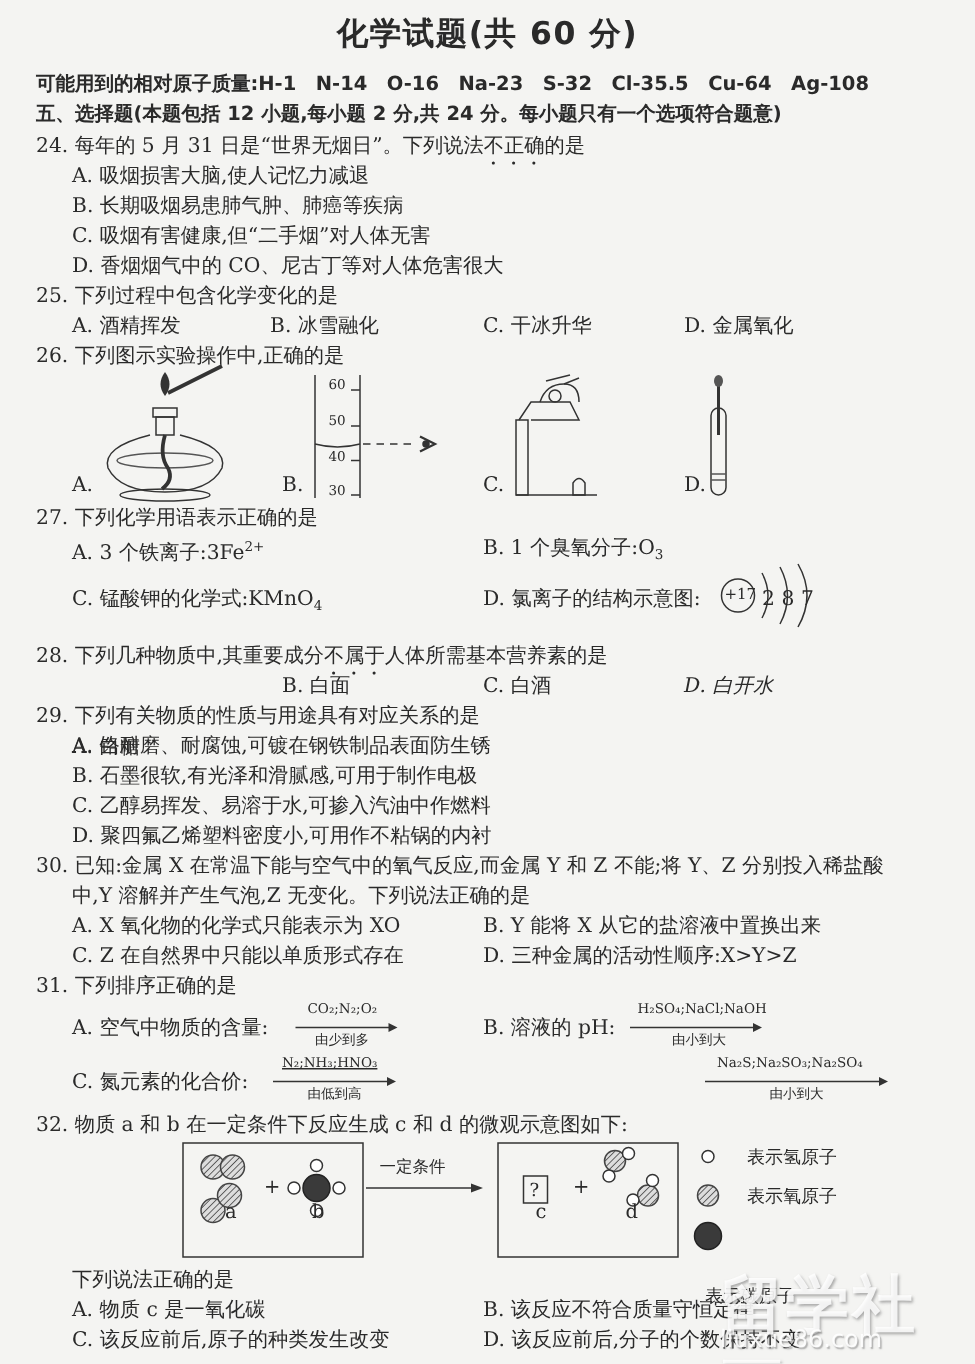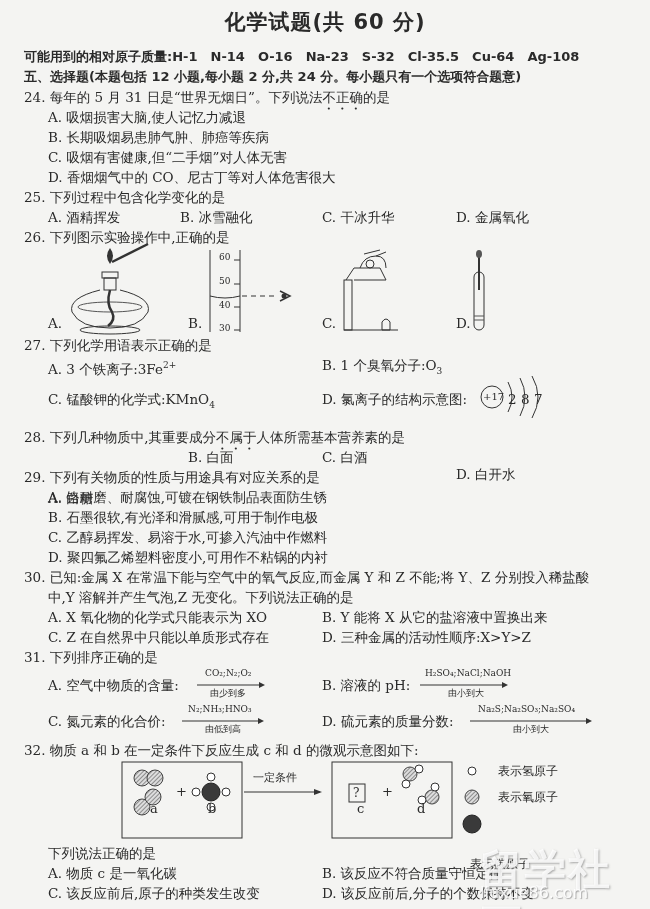--- a/index.html
+++ b/index.html
@@ -120,21 +120,21 @@
   <div class="line" style="left:508px;top:389px;">2</div>
   <div class="line" style="left:521px;top:389px;">8</div>
   <div class="line" style="left:534px;top:389px;">7</div>
 
   <div class="line q" style="top:427px;">
     <span>28. 下列几种物质中,其重要成分</span><span class="dotted">不属于</span><span>人体所需基本营养素的是</span>
   </div>
   <div class="line opt" style="top:447px;margin-top:41px;">A. 白糖</div>
   <div class="line col-b" style="left:188px;top:447px;">B. 白面</div>
   <div class="line col-c" style="left:322px;top:447px;">C. 白酒</div>
-  <div class="line col-d" style="top:464px;">D. 白开水</div>
+  <div class="line col-d" style="top:447px;font-style:italic;">D. 白开水</div>
 
   <div class="line q" style="top:467px;">29. 下列有关物质的性质与用途具有对应关系的是</div>
   <div class="line opt" style="top:487px;">A. 铬耐磨、耐腐蚀,可镀在钢铁制品表面防生锈</div>
   <div class="line opt" style="top:507px;">B. 石墨很软,有光泽和滑腻感,可用于制作电极</div>
   <div class="line opt" style="top:547px;">D. 聚四氟乙烯塑料密度小,可用作不粘锅的内衬</div>
   <div class="line opt" style="top:527px;">C. 乙醇易挥发、易溶于水,可掺入汽油中作燃料</div>
 
   <div class="line q" style="top:567px;">30. 已知:金属 X 在常温下能与空气中的氧气反应,而金属 Y 和 Z 不能;将 Y、Z 分别投入稀盐酸</div>
   <div class="line opt" style="top:587px;">中,Y 溶解并产生气泡,Z 无变化。下列说法正确的是</div>
   <div class="line opt" style="top:607px;">A. X 氧化物的化学式只能表示为 XO</div>
@@ -154,28 +154,27 @@
 
   <div class="line half" style="top:675px;">B. 溶液的 pH:</div>
   <div class="arrow-label" style="left:425px;top:668px;">H₂SO₄;NaCl;NaOH</div>
   <svg style="left:420px;top:683px;" width="92" height="8">
       <line x1="0" y1="2" x2="86" y2="2" stroke="#333"></line>
       <path d="M82 -1 L88 2 L82 5" fill="#333"></path>
     </svg>
   <div class="arrow-label" style="left:448px;top:687px;">由小到大</div>
 
   <div class="line opt" style="top:711px;">C. 氮元素的化合价:</div>
-  <div class="arrow-label" style="left:188px;top:704px;">N₂;NH₃;HNO₃</div>
+  <div class="arrow-label" style="left:188px;top:704px;text-decoration:underline;">N₂;NH₃;HNO₃</div>
   <svg style="left:182px;top:719px;" width="86" height="8">
       <line x1="0" y1="2" x2="80" y2="2" stroke="#333"></line>
       <path d="M76 -1 L82 2 L76 5" fill="#333"></path>
     </svg>
   <div class="arrow-label" style="left:205px;top:723px;">由低到高</div>
 
-  <div class="line half" style="top:711px;">D. 硫元素的质量分数:</div>
   <div class="arrow-label" style="left:478px;top:704px;">Na₂S;Na₂SO₃;Na₂SO₄</div>
   <svg style="left:470px;top:719px;" width="126" height="8">
       <line x1="0" y1="2" x2="120" y2="2" stroke="#333"></line>
       <path d="M116 -1 L122 2 L116 5" fill="#333"></path>
     </svg>
   <div class="arrow-label" style="left:513px;top:723px;">由小到大</div>
 
   <div class="line q" style="top:740px;">32. 物质 a 和 b 在一定条件下反应生成 c 和 d 的微观示意图如下:</div>
 
   <svg style="left:120px;top:760px;" width="470" height="80">

